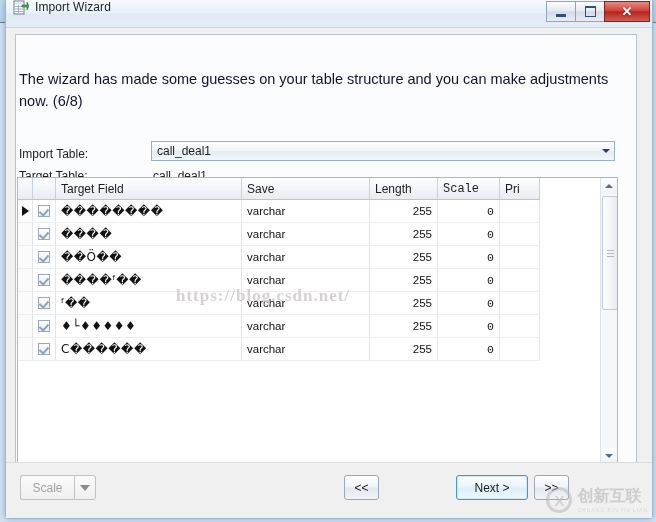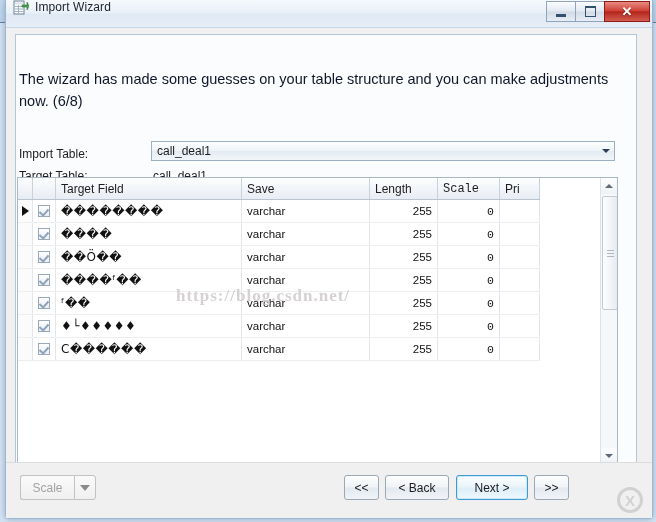--- a/index.html
+++ b/index.html
@@ -541,24 +541,27 @@
 
       <div class="footer">
         <div class="save-split">
           <div class="save-main">Scale</div>
           <div class="save-arrow">
             <div class="tri-down-g"></div>
           </div>
         </div>
 
         <div class="btn b-first">&lt;&lt;</div>
-        <div class="btn b-back">&lt; Back</div>
         <div class="btn b-next focused">Next &gt;</div>
         <div class="btn b-last">&gt;&gt;</div>
 
         <div class="wm-logo">
           <div class="wm-circle">X</div>
+          <div>
+            <div class="wm-cn">创新互联</div>
+            <div class="wm-sub">CHUANG XIN HU LIAN</div>
+          </div>
         </div>
       </div>
 
     </div>
   </div>
 </div>
 
 </body></html>

